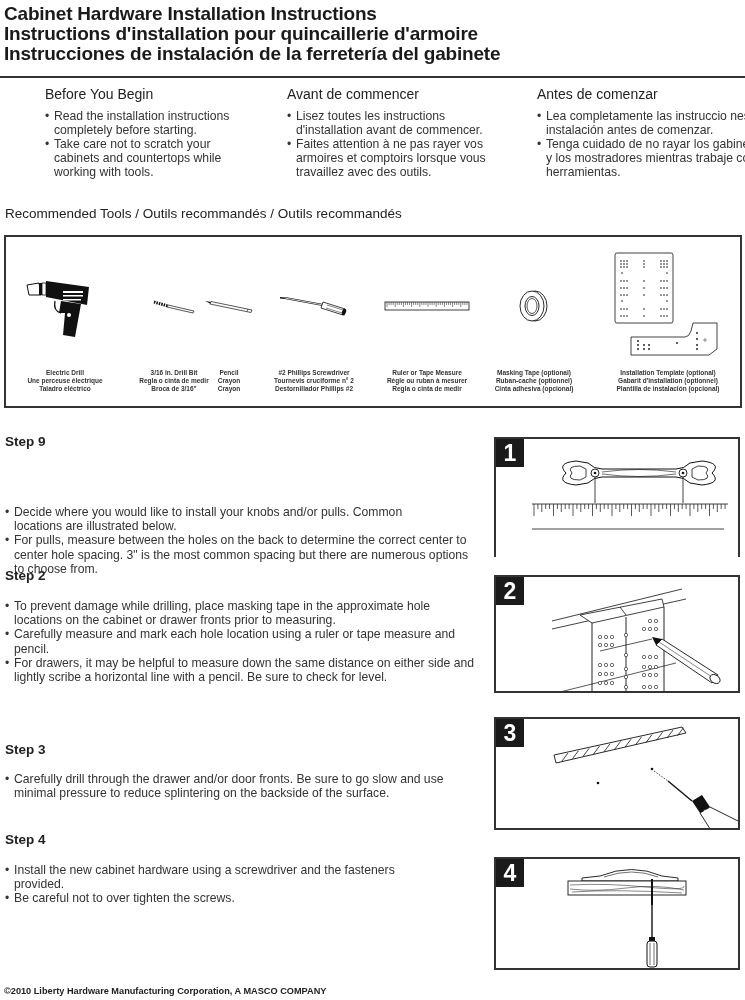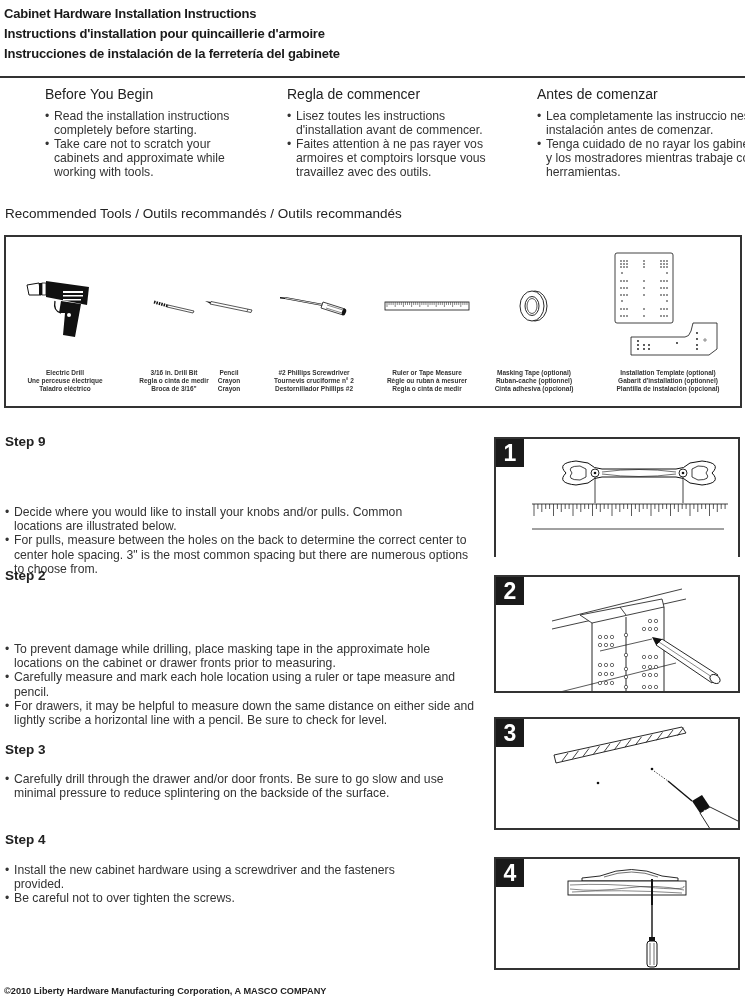--- a/index.html
+++ b/index.html
@@ -1,20 +1,20 @@
 <!DOCTYPE html>
 <html><head>
 <meta charset="utf-8">
 <style>
   * { box-sizing: border-box; margin: 0; padding: 0; }
   html, body { width: 745px; height: 1000px; background: #fff; overflow: hidden; }
   body { font-family: "Liberation Sans", sans-serif; color: #222; position: relative; }
 
   .title-block { position: absolute; left: 4px; top: 4px; }
-  .title-line { font-weight: bold; font-size: 13px; line-height: 20px; color: #1a1a1a; letter-spacing: -0.2px; }
+  .title-line { font-weight: bold; font-size: 19px; line-height: 20px; color: #1a1a1a; letter-spacing: -0.2px; }
   .rule { position: absolute; left: 0; top: 76px; width: 745px; height: 2px; background: #333; }
 
   .before-col { position: absolute; top: 86px; width: 245px; margin-left: 40px; }
   .before-col h3 { font-weight: normal; font-size: 14px; color: #222; margin-bottom: 7px; }
   .before-col ul { list-style: none; }
   .before-col li { font-size: 12.2px; line-height: 14px; color: #333; padding-left: 9px; position: relative; }
   .before-col li::before { content: "\2022"; position: absolute; left: 0; }
 
   .tools-heading { position: absolute; left: 5px; top: 206px; font-size: 13.5px; color: #222; }
 
@@ -41,25 +41,25 @@
   <div class="title-line">Cabinet Hardware Installation Instructions</div>
   <div class="title-line">Instructions d'installation pour quincaillerie d'armoire</div>
   <div class="title-line">Instrucciones de instalación de la ferretería del gabinete</div>
 </div>
 <div class="rule"></div>
 
 <div class="before-col" style="left:5px;">
   <h3>Before You Begin</h3>
   <ul>
     <li>Read the installation instructions completely before starting.</li>
-    <li style="width:205px">Take care not to scratch your cabinets and approximate while working with tools.</li>
+    <li style="width:205px">Take care not to scratch your cabinets and countertops while working with tools.</li>
   </ul>
 </div>
 <div class="before-col" style="left:247px;">
-  <h3>Regla de commencer</h3>
+  <h3>Avant de commencer</h3>
   <ul>
     <li style="width:218px">Lisez toutes les instructions d'installation avant de commencer.</li>
     <li style="width:225px">Faites attention à ne pas rayer vos armoires et comptoirs lorsque vous travaillez avec des outils.</li>
   </ul>
 </div>
 <div class="before-col" style="left:497px;">
   <h3>Antes de comenzar</h3>
   <ul>
     <li style="width:232px">Lea completamente las instruccio nes de instalación antes de comenzar.</li>
     <li style="width:232px">Tenga cuidado de no rayar los gabinetes y los mostradores mientras trabaje con herramientas.</li>
@@ -372,21 +372,21 @@
         <line x1="217.4" y1="65" x2="217.4" y2="70"></line>
         <line x1="221.29999999999998" y1="65" x2="221.29999999999998" y2="73"></line>
         <line x1="225.2" y1="65" x2="225.2" y2="70"></line>
         <line x1="229.1" y1="65" x2="229.1" y2="70"></line>
       </g>
     <line x1="36" y1="90" x2="228" y2="90" stroke="#111" stroke-width="0.8"></line>
   </svg>
 </div>
 
 <div class="step-title" style="top:568px;">Step 2</div>
-<ul class="step-list" style="top:599px;margin-top:43px;">
+<ul class="step-list" style="top:599px;">
   <li style="width:470px">To prevent damage while drilling, place masking tape in the approximate hole locations on the cabinet or drawer fronts prior to measuring.</li>
   <li style="width:465px">Carefully measure and mark each hole location using a ruler or tape measure and pencil.</li>
   <li>For drawers, it may be helpful to measure down the same distance on either side and lightly scribe a horizontal line with a pencil.  Be sure to check for level.</li>
 </ul>
 <div class="fig" style="top:575px;height:118px;">
   <div class="fig-num">2</div>
   <svg width="246" height="118" viewBox="0 0 246 118">
     <line x1="56" y1="44" x2="186" y2="12" stroke="#111" stroke-width="0.8"></line>
     <line x1="56" y1="52" x2="190" y2="22" stroke="#111" stroke-width="0.8"></line>
     <polygon points="84,38 166,22 168,30 96,46" fill="#fff" stroke="#111" stroke-width="0.8"></polygon>

